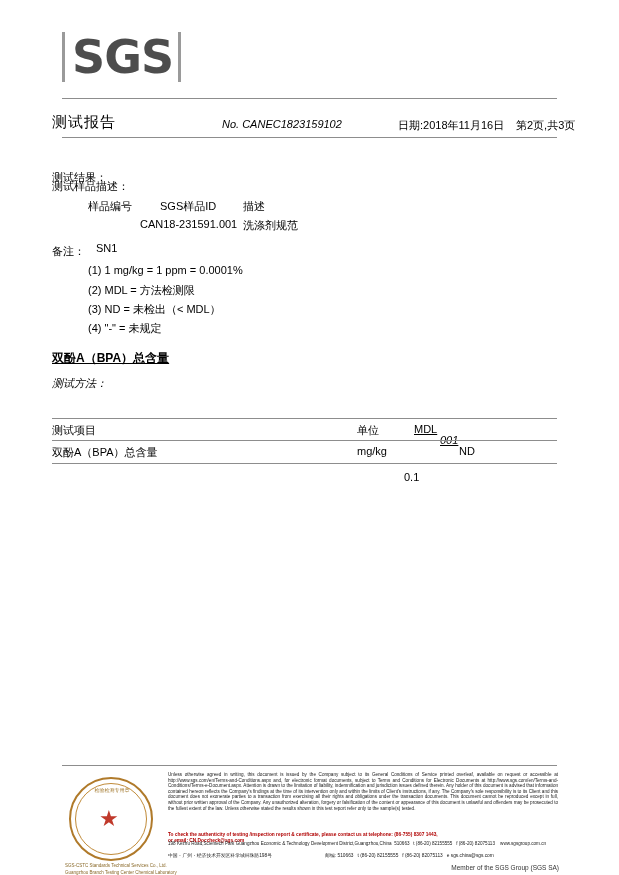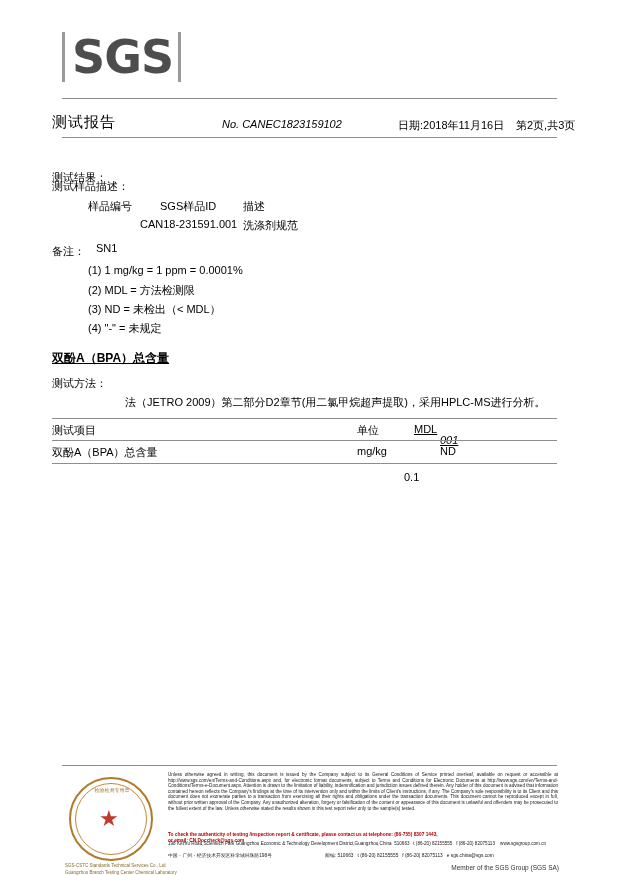--- a/index.html
+++ b/index.html
@@ -115,37 +115,37 @@
   .rm2 { left: 88px; top: 283px; }
   .rm3 { left: 88px; top: 302px; }
   .rm4 { left: 88px; top: 321px; }
 
   .section-title {
     left: 52px; top: 350px;
     font-weight: bold;
     font-size: 12px;
     text-decoration: underline;
   }
-  .method-label { left: 52px; top: 376px; }
+  .method-label { left: 52px; top: 376px; font-style: italic; }
   .method-l1 { left: 125px; top: 376px; }
   .method-l2 { left: 125px; top: 395px; }
 
   .rule-tabletop { top: 418px; left: 52px; width: 505px; }
 
   .th-item { left: 52px;  top: 423px; }
   .th-unit { left: 357px; top: 423px; }
   .th-mdl  { left: 398px; top: 423px; text-decoration: underline; padding-left: 16px; }
   .th-001  { left: 440px; top: 434px; text-decoration: underline; font-style: italic; }
 
   .rule-tablemid { top: 440px; left: 52px; width: 505px; }
 
   .td-item { left: 52px;  top: 445px; }
   .td-unit { left: 357px; top: 445px; }
   .td-mdl  { left: 404px; top: 471px; }
-  .td-001  { left: 440px; top: 445px; }
+  .td-001  { left: 459px; top: 445px; }
 
   .rule-tablebot { top: 463px; left: 52px; width: 505px; }
 
   
   .rule-footer { top: 765px; left: 62px; width: 495px; }
 
   .stamp {
     position: absolute;
     left: 63px;
     top: 775px;
@@ -277,21 +277,20 @@
 
   <div class="t remark-label">备注：</div>
   <div class="t rm1">(1) 1 mg/kg = 1 ppm = 0.0001%</div>
   <div class="t rm2">(2) MDL = 方法检测限</div>
   <div class="t rm3">(3) ND = 未检出（&lt; MDL）</div>
   <div class="t rm4">(4) "-" = 未规定</div>
 
   <div class="t section-title">双酚A（BPA）总含量</div>
 
   <div class="t method-label">测试方法：</div>
-  <div class="t method-l2">法（JETRO 2009）第二部分D2章节(用二氯甲烷超声提取)，采用HPLC-MS进行分析。</div>
 
   <div class="rule rule-tabletop"></div>
 
   <div class="t th-item">测试项目</div>
   <div class="t th-unit">单位</div>
   <div class="t th-mdl">MDL</div>
   <div class="t th-001">001</div>
 
   <div class="rule rule-tablemid"></div>
 

